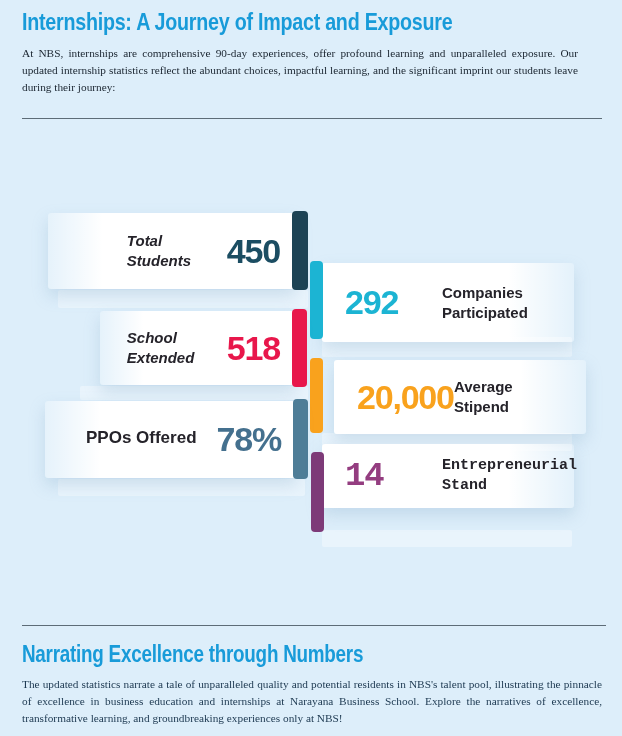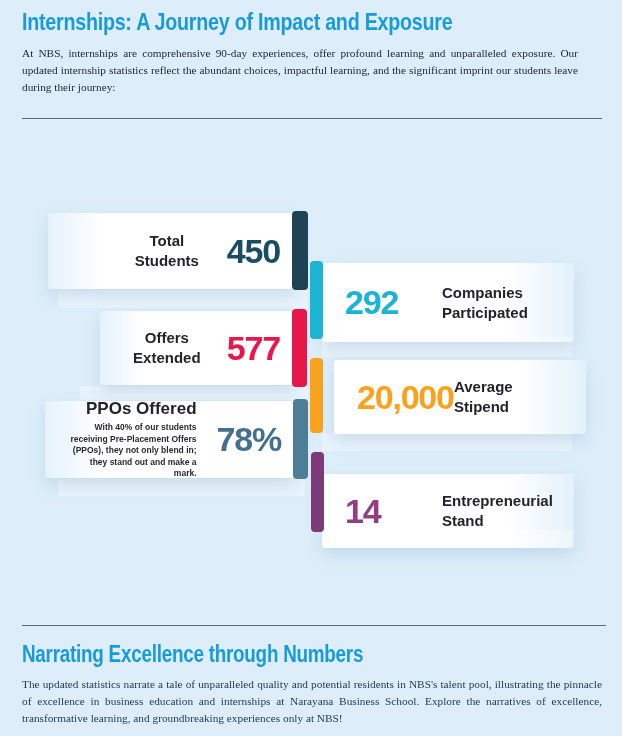--- a/index.html
+++ b/index.html
@@ -16,36 +16,36 @@
   .infographic{position:absolute;inset:0;}
   .band{position:absolute;background:#e9f4fc;border-radius:2px;}
   .card{position:absolute;display:flex;align-items:center;box-sizing:border-box;
         border-radius:3px;box-shadow:0 7px 16px rgba(126,165,196,.28);}
   .card.left{background:linear-gradient(to left,#ffffff 78%,rgba(255,255,255,.25));
              justify-content:flex-end;padding-right:16px;}
   .card.right{background:linear-gradient(to right,#ffffff 74%,rgba(255,255,255,.2));
               justify-content:flex-start;padding-left:23px;}
   .bar{position:absolute;border-radius:4px;}
   .label{font-size:15px;font-weight:700;color:#25232a;line-height:1.32;}
-  .card.left .label{text-align:center;max-width:80px;}
+  .card.left .label{text-align:left;max-width:80px;font-style:italic;}
   .card.right .label{max-width:115px;}
   .value{font-size:34px;font-weight:700;letter-spacing:-1.2px;white-space:nowrap;}
   .card.left .value{margin-left:20px;}
   .card.right .value{min-width:97px;}
   .c1{left:48px;top:213px;width:248px;height:76px;}
   .b1{left:292px;top:211px;width:16px;height:79px;}
   .c2{left:322px;top:263px;width:252px;height:79px;}
   .b2{left:310px;top:261px;width:13px;height:78px;}
   .c3{left:100px;top:311px;width:196px;height:74px;}
   .b3{left:292px;top:309px;width:15px;height:78px;}
   .c4{left:334px;top:360px;width:252px;height:74px;}
   .b4{left:310px;top:358px;width:13px;height:75px;}
   .c5{left:45px;top:401px;width:252px;height:77px;padding-right:10px;padding-left:22px;}
   .b5{left:293px;top:399px;width:15px;height:80px;}
-  .c6{left:322px;top:474px;width:252px;height:74px;}
+  .c6{left:322px;top:444px;width:252px;height:64px;font-family:Liberation Mono, monospace;}
   .b6{left:311px;top:452px;width:13px;height:80px;}
   .g1{left:58px;top:290px;width:250px;height:18px;}
   .g2{left:322px;top:337px;width:250px;height:20px;}
   .g3{left:80px;top:386px;width:228px;height:14px;}
   .g4{left:322px;top:433px;width:250px;height:18px;}
   .g5{left:58px;top:479px;width:247px;height:17px;}
   .g6{left:322px;top:530px;width:250px;height:17px;}
   .ppo-text{width:182px;text-align:right;}
   .ppo-title{font-size:17px;font-weight:700;color:#25232a;margin-bottom:3px;}
   .ppo-desc{font-size:8.5px;font-weight:700;color:#2a2830;line-height:1.35;}
@@ -82,35 +82,34 @@
     </div>
     <div class="bar b1" style="background: rgb(29, 67, 85);"></div>
 
     <div class="card right c2">
       <div class="value" style="color: rgb(28, 180, 211);">292</div>
       <div class="label">Companies Participated</div>
     </div>
     <div class="bar b2" style="background: rgb(28, 180, 211);"></div>
 
     <div class="card left c3">
-      <div class="label">Offers Extended</div>
-      <div class="value" style="color: rgb(232, 23, 75);">577</div>
+      <div class="label">School Extended</div>
+      <div class="value" style="color: rgb(232, 23, 75);">518</div>
     </div>
     <div class="bar b3" style="background: rgb(232, 23, 75);"></div>
 
     <div class="card right c4">
       <div class="value" style="color: rgb(249, 162, 29);">20,000</div>
       <div class="label">Average Stipend</div>
     </div>
     <div class="bar b4" style="background: rgb(249, 162, 29);"></div>
 
     <div class="card left c5">
       <div class="ppo-text">
         <div class="ppo-title">PPOs Offered</div>
-        <div class="ppo-desc">With 40% of our students receiving Pre-Placement Offers (PPOs), they not only blend in; they stand out and make a mark.</div>
       </div>
       <div class="value" style="color: rgb(68, 112, 142);">78%</div>
     </div>
     <div class="bar b5" style="background: rgb(78, 125, 151);"></div>
 
     <div class="card right c6">
       <div class="value" style="color: rgb(148, 61, 128);">14</div>
       <div class="label">Entrepreneurial Stand</div>
     </div>
     <div class="bar b6" style="background: rgb(125, 58, 120);"></div>

